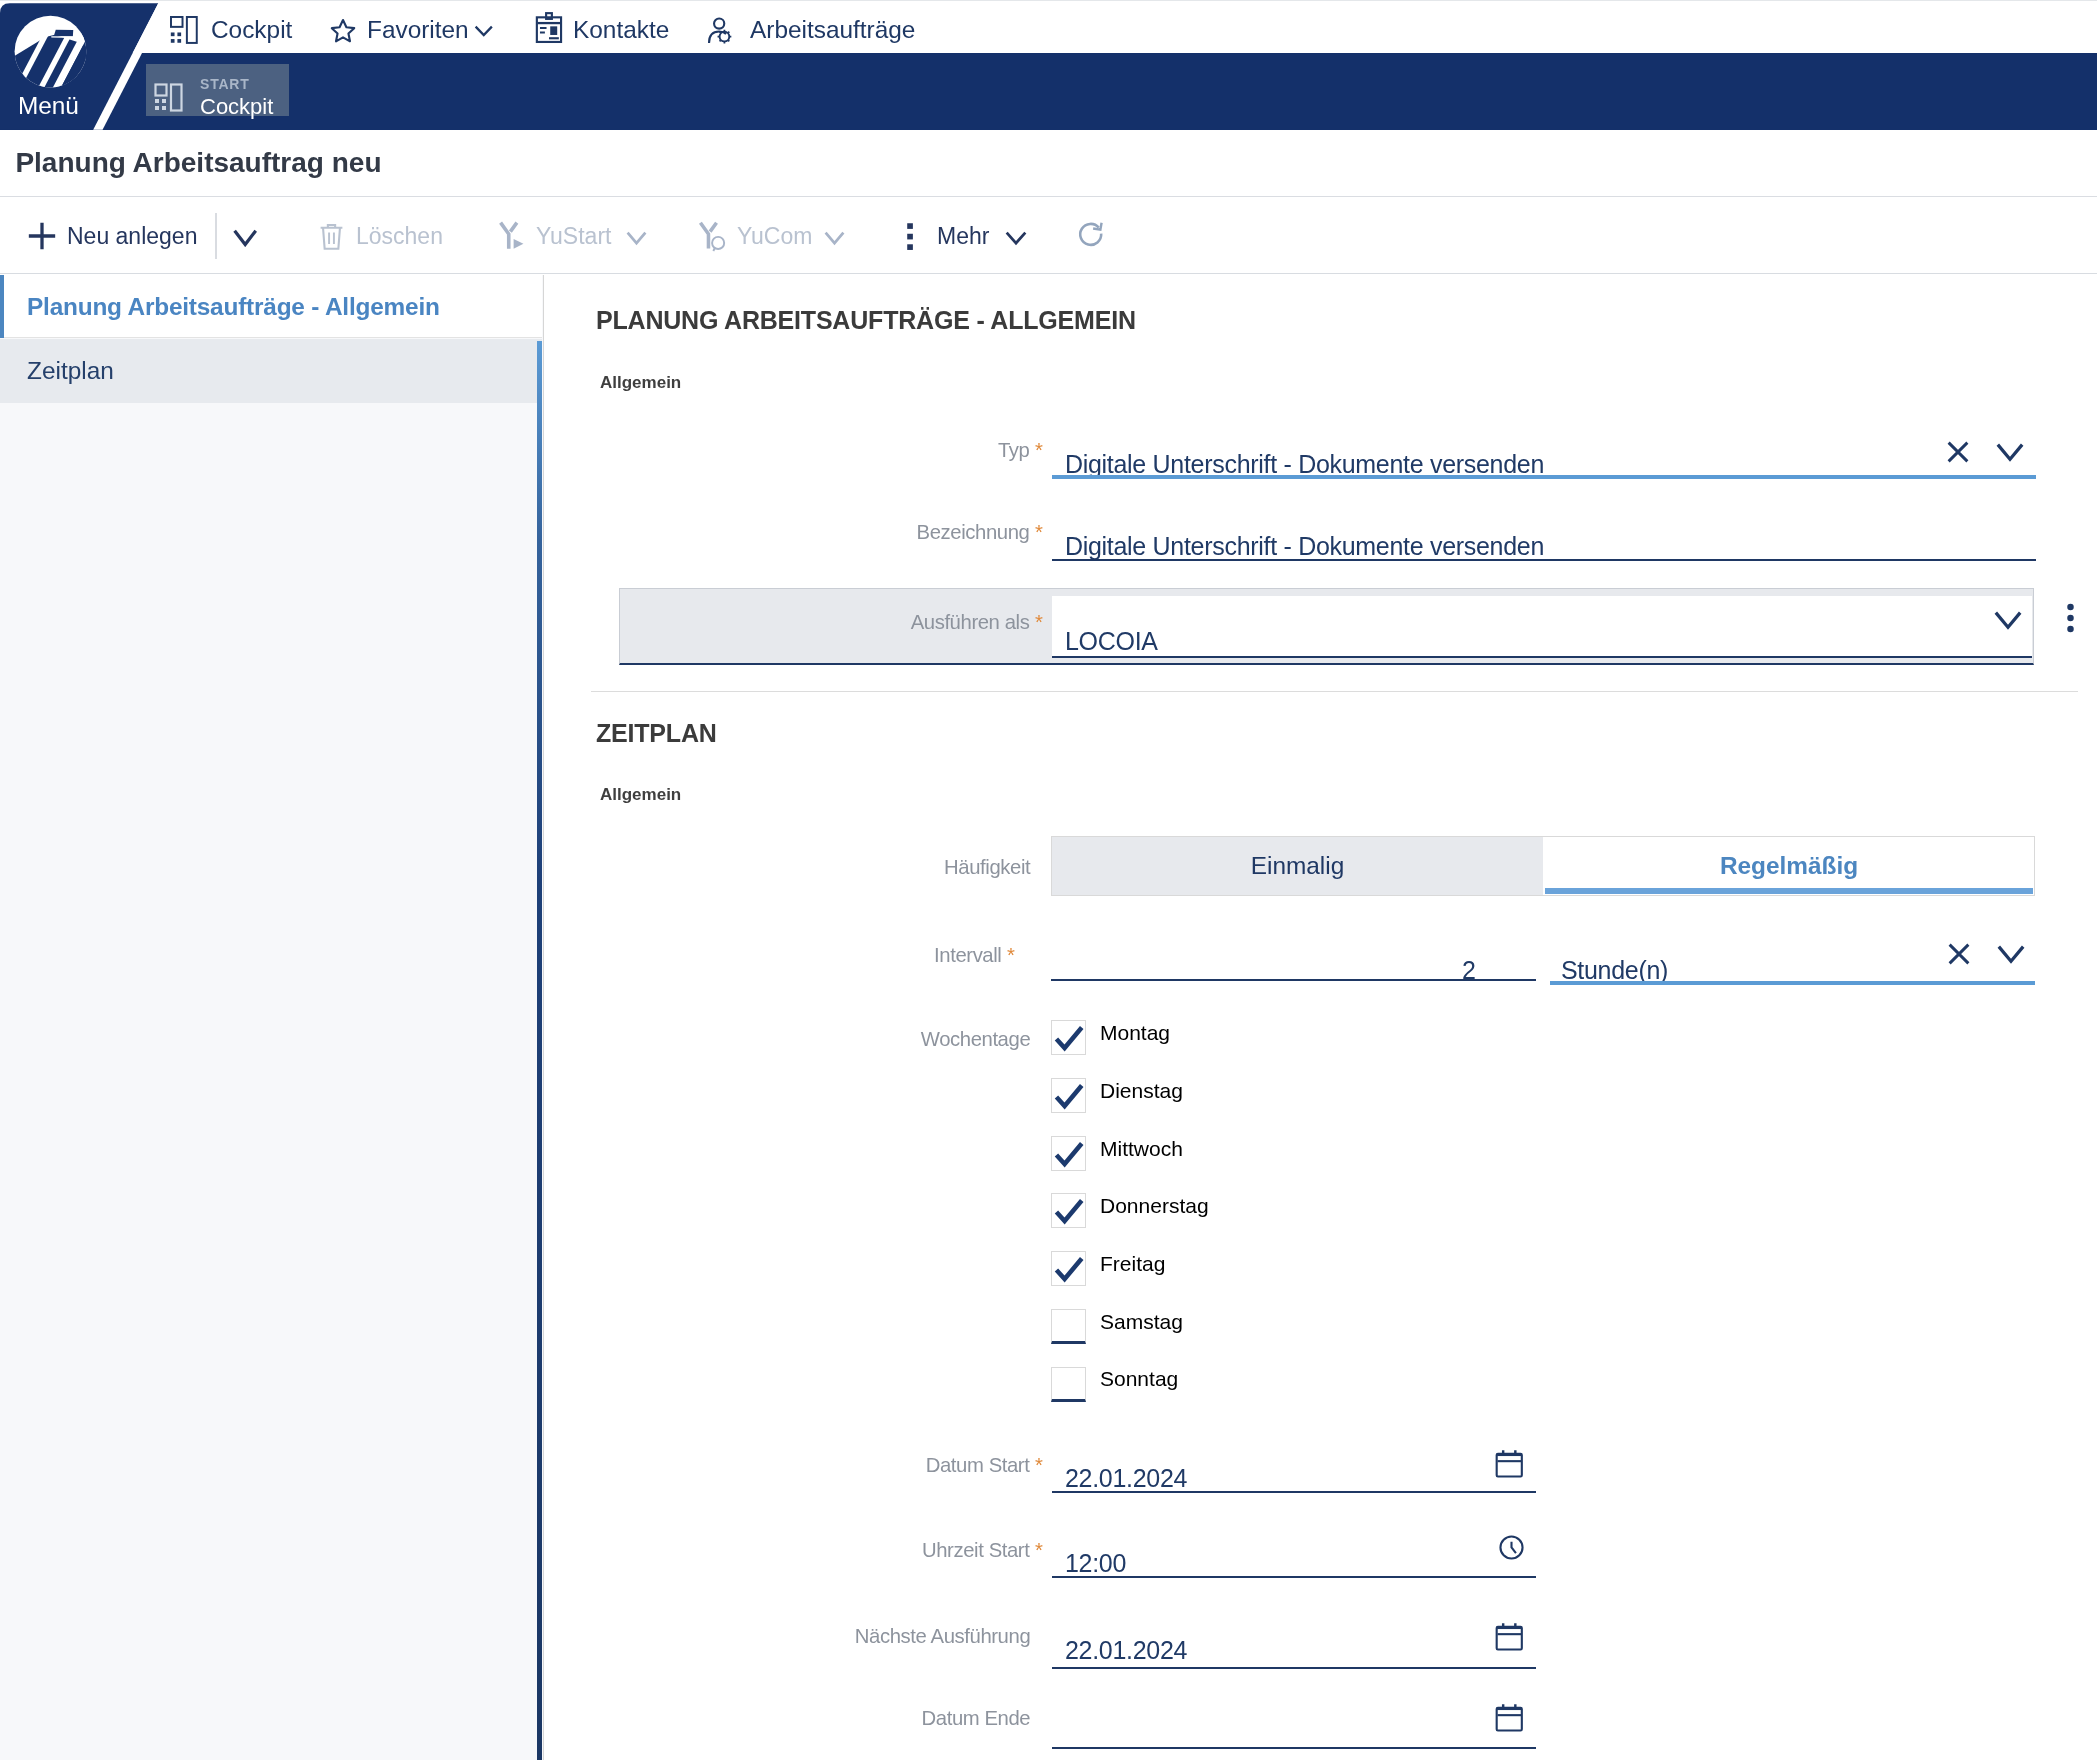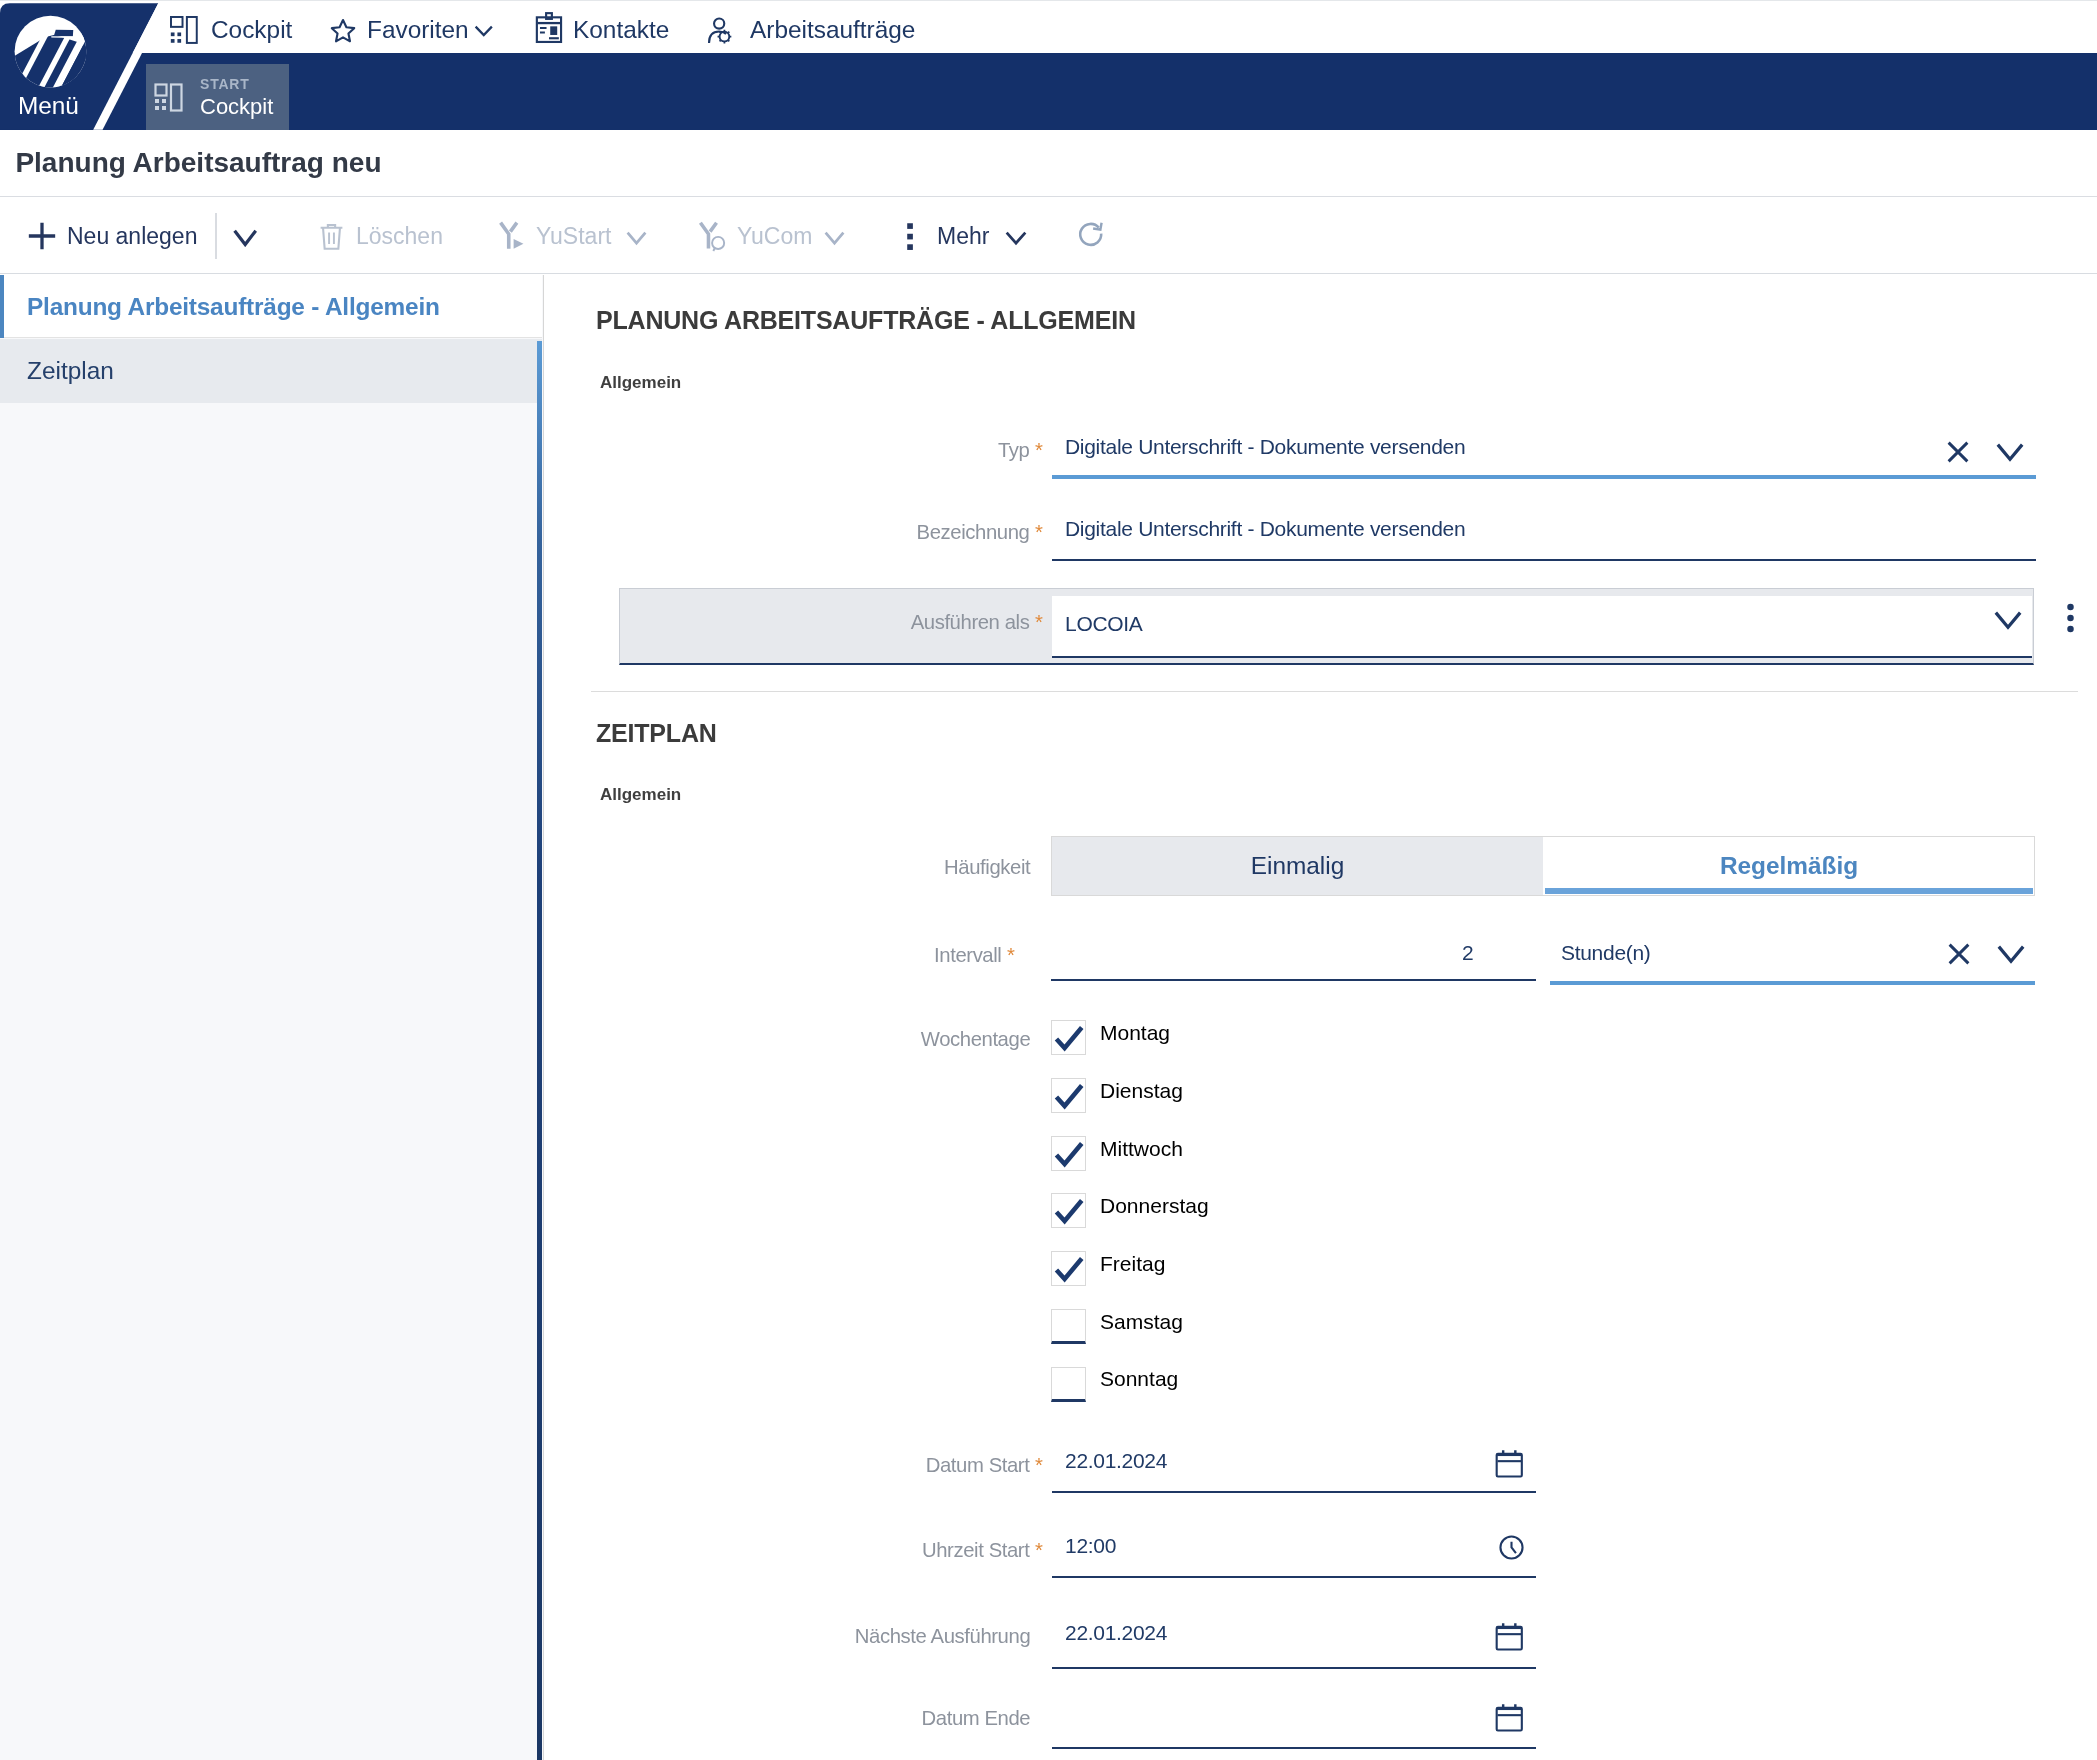--- a/index.html
+++ b/index.html
@@ -7,21 +7,21 @@
   html,body { width:2097px; height:1761px; font-family:"Liberation Sans", sans-serif; background:#ffffff; overflow:hidden; }
   .abs { position:absolute; }
   body { position:relative; }
 
   
   #topbar { position:absolute; left:0; top:0; width:2097px; height:53px; background:#ffffff; border-top:1.6px solid #e4e7ea; }
   .navitem { position:absolute; top:3.3px; height:51px; display:flex; align-items:center; color:#1f3864; font-size:24.4px; }
 
   
   #tabbar { position:absolute; left:0; top:53px; width:2097px; height:77px; background:#14306a; }
-  #starttab { position:absolute; left:146px; top:11.4px; width:143px; height:66px; background:#4c6181; }
+  #starttab { position:absolute; left:146px; top:11.4px; width:143px; height:52px; background:#4c6181; }
   #activetab { position:absolute; left:294px; top:11.4px; width:416px; height:66px; background:#ffffff; border-top:8.1px solid #6ba3d8; }
 
   
   #titlebar { position:absolute; left:0; top:130px; width:2097px; height:67px; background:#fff; border-bottom:0.8px solid #dadde2; }
   #toolbar { position:absolute; left:0; top:198px; width:2097px; height:76px; background:#fff; border-bottom:0.8px solid #d8dce1; }
   .tbtxt { position:absolute; top:0; height:76px; display:flex; align-items:center; font-size:23px; color:#25365e; }
   .tbdis { color:#b9c2d0; }
 
   
   #sidebar { position:absolute; left:0; top:275px; width:544px; height:1486px; background:#f7f8fa; border-right:1.6px solid #d6d6d6; }
@@ -31,21 +31,21 @@
   #sb2 { position:absolute; left:0; top:64px; width:542px; height:64px; background:#e7eaee; }
   #sb2 .txt { position:absolute; left:27px; top:0; height:64px; display:flex; align-items:center; color:#25406b; font-size:24.4px; }
   #sbscroll { position:absolute; left:537px; top:66px; width:4.9px; height:1420px; background:linear-gradient(to bottom,#5b9bd5 0%, #35639c 14%, #1e4078 38%, #1b3764 100%); }
 
   
   .h1 { position:absolute; font-size:25px; font-weight:bold; color:#3b3b3b; letter-spacing:-0.2px; white-space:pre; }
   .h2 { position:absolute; font-size:17px; font-weight:bold; color:#3f3f3f; white-space:pre; }
   .lbl { position:absolute; width:488px; text-align:right; font-size:20.3px; color:#8d939d; letter-spacing:-0.4px; white-space:pre; }
   .ast { color:#e08a3c; letter-spacing:0; }
   .astx { color:transparent; }
-  .val { position:absolute; font-size:21px; color:#203a66; letter-spacing:-0.3px; white-space:pre; }
+  .val { position:absolute; font-size:25px; color:#203a66; letter-spacing:-0.3px; white-space:pre;margin-top:15px; }
   .uline { position:absolute; height:2.4px; background:#1f3864; }
   .ulineb { position:absolute; height:4.1px; background:#5b9bd5; }
   .ckl { position:absolute; font-size:21px; color:#000000; white-space:pre; }
 </style>
 </head>
 <body>
 
 <div id="topbar">
   <svg class="abs" style="left:170px;top:15.4px;" width="28" height="28" viewBox="0 0 34 34">
     <rect x="1.2" y="1.2" width="14" height="12" fill="none" stroke="#1f3864" stroke-width="2.4"></rect>

